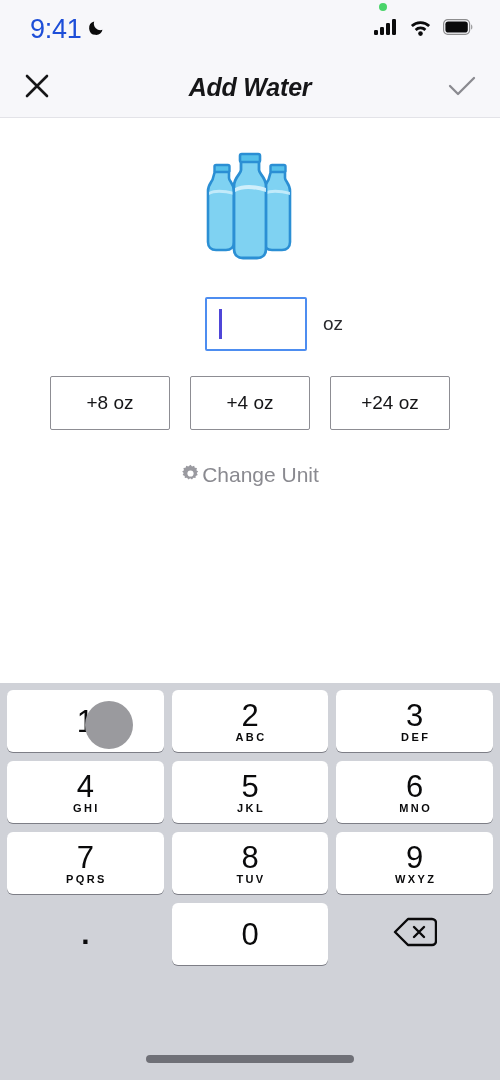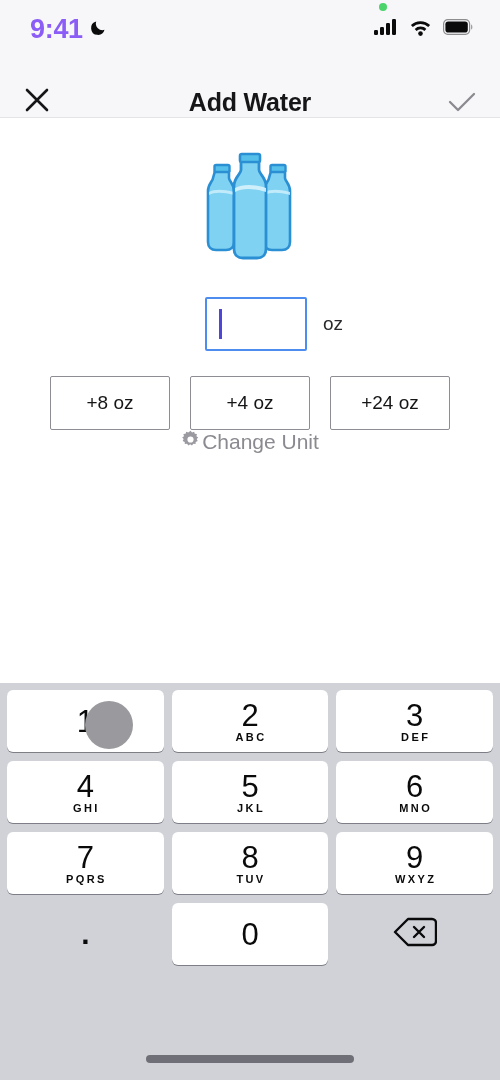--- a/index.html
+++ b/index.html
@@ -23,44 +23,45 @@
     display: flex; align-items: center;
     justify-content: space-between;
     padding: 0 26px 0 30px;
     position: relative;
     flex: 0 0 auto;
   }
   .status-left {
     display: flex; align-items: center; gap: 6px;
   }
   .status-time {
-    font-size: 27px; font-weight: 700;
-    color: #8b5cf6; letter-spacing: -0.3px;
+    font-size: 27px; font-weight: 400;
+    color: #1d4ed8; letter-spacing: -0.3px;
   }
   .moon-icon { display: block; }
   .status-right {
     display: flex; align-items: center; gap: 11px;
     position: relative;
   }
   .green-dot {
     position: absolute;
     width: 8px; height: 8px;
     border-radius: 50%;
     background: #4ad46a;
     top: -16px; left: 5px;
   }
 
   
   .header {
     height: 60px;
     background: #f7f7fa;
     border-bottom: 1px solid #e3e3e8;
-    display: flex; align-items: flex-end;
+    display: flex; align-items: center;
     padding: 0 24px;
     flex: 0 0 auto;
+    font-style: italic;
   }
   .hdr-close { width: 42px; display: flex; align-items: center; justify-content: flex-start; cursor: pointer; }
   .hdr-title {
     flex: 1; text-align: center;
     font-size: 25px; font-weight: 700;
     color: #161618; letter-spacing: -0.2px;
   }
   .hdr-confirm { width: 42px; display: flex; align-items: center; justify-content: flex-end; cursor: pointer; }
 
   
@@ -107,21 +108,22 @@
     width: 120px; height: 54px;
     border: 1px solid #8d8d93;
     border-radius: 2px;
     background: #fff;
     display: flex; align-items: center; justify-content: center;
     font-size: 19px; color: #161618;
     cursor: pointer;
   }
 
   .change-unit {
-    display: flex; align-items: flex-start; gap: 2px;
+    display: flex; align-items: flex-end; gap: 2px;
+    margin-top: 33px;
     cursor: pointer;
   }
   .change-unit-label {
     font-size: 21px; color: #8a8a90;
   }
 
   
   .keyboard {
     flex: 0 0 auto;
     background: #d0d2d8;

